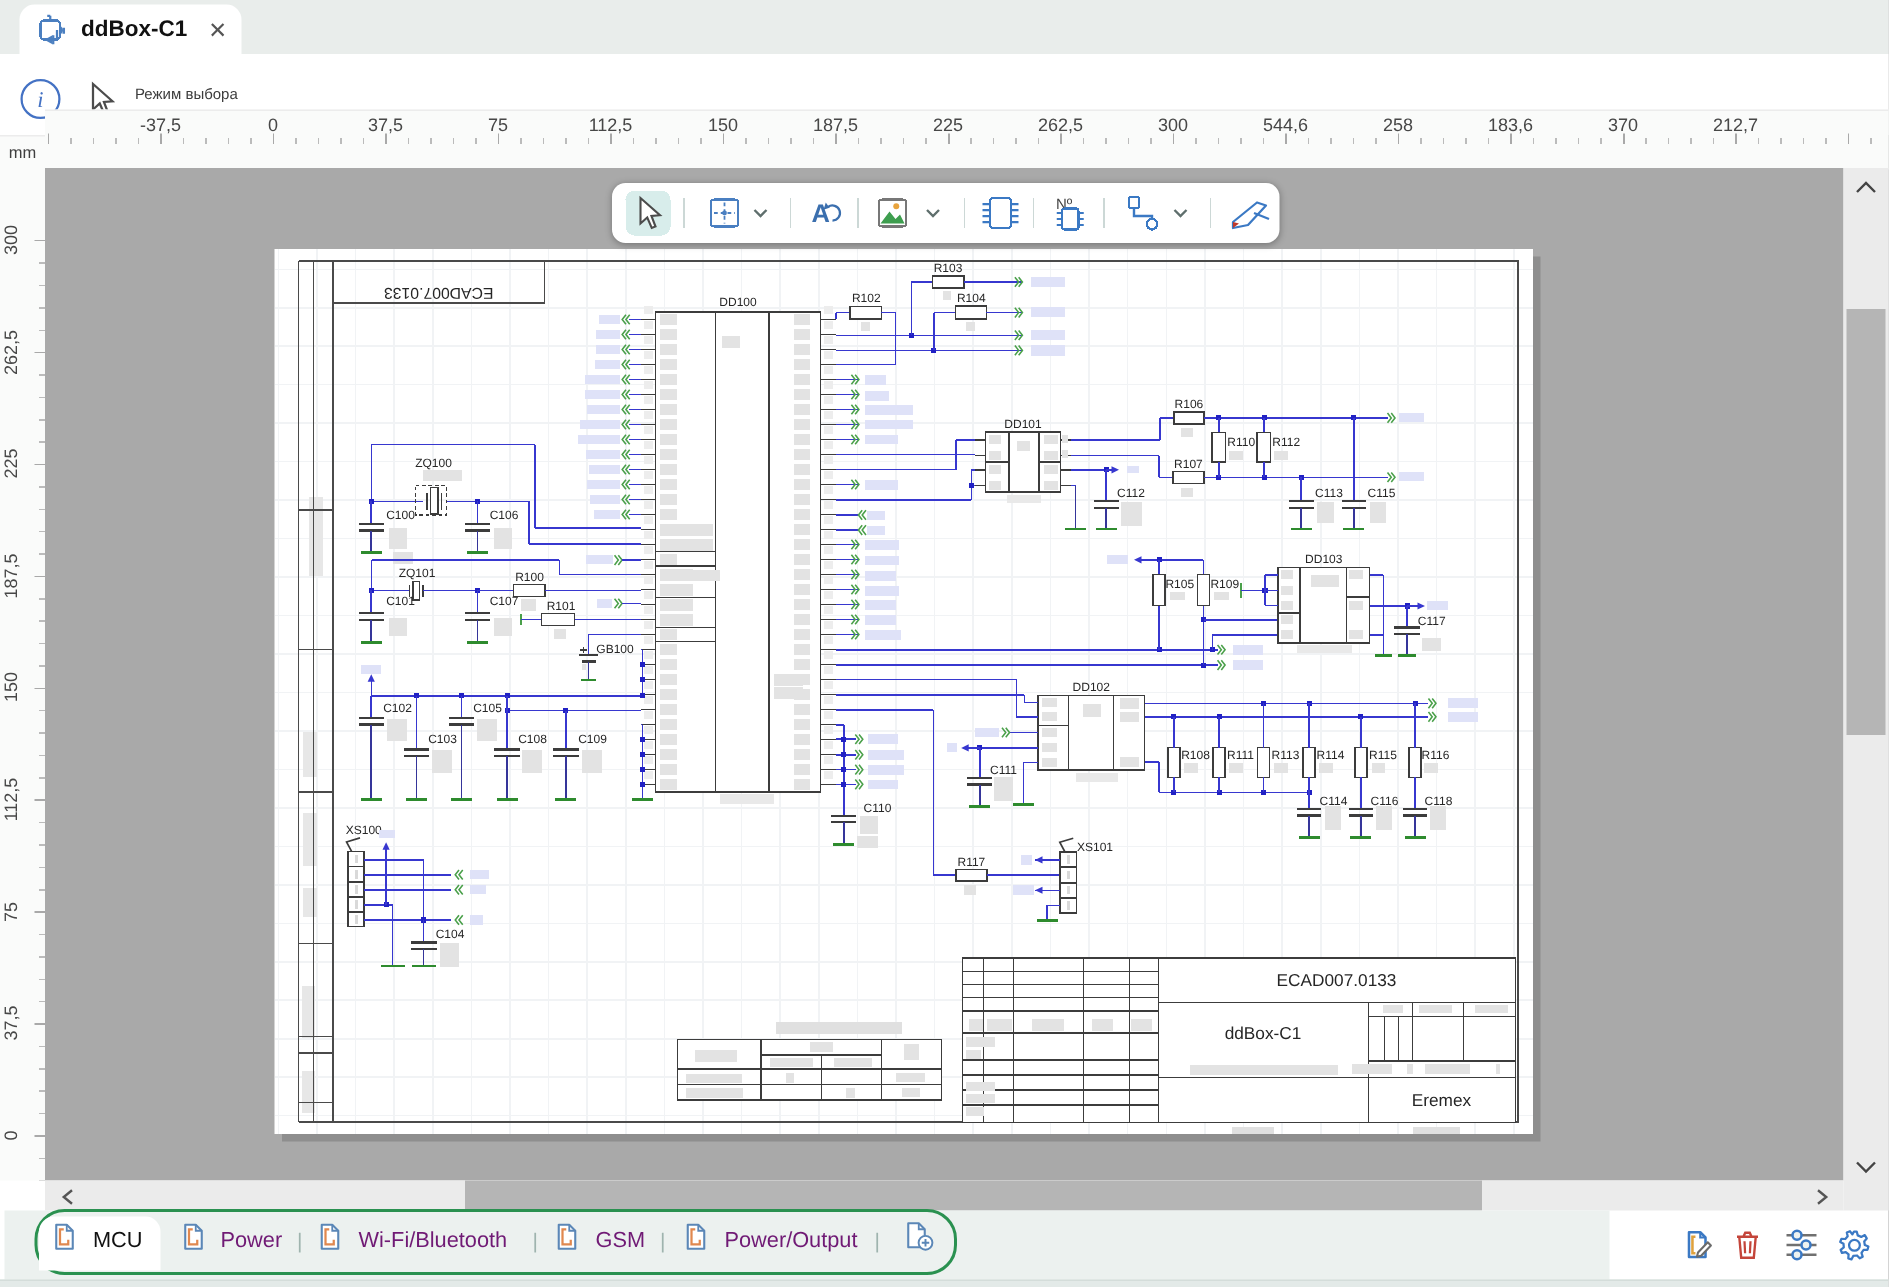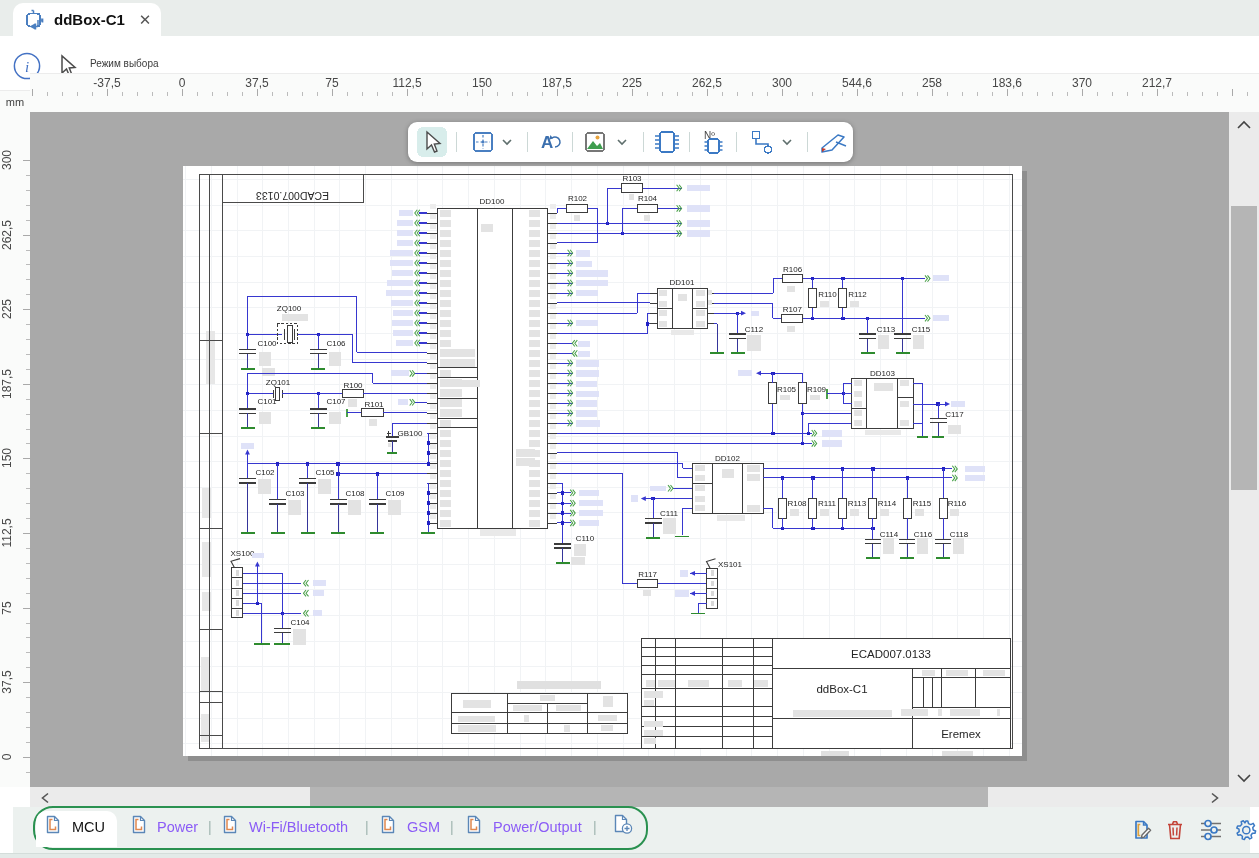--- a/index.html
+++ b/index.html
@@ -18,25 +18,25 @@
  background-size:7px 100%,4px 100%;background-position:right 48px,right 48px;background-repeat:no-repeat}
 .vn{position:absolute;left:-18px;width:50px;height:50px;text-align:center;font-size:12px;color:#474747;transform:rotate(-90deg);line-height:50px}
 #canvas{position:absolute;left:30px;top:112px;width:1199px;height:675px;background:#a9a9a9;overflow:hidden}
 #shadow{position:absolute;left:158px;top:59px;width:839px;height:590px;background:#8e8e8e}
 #sheet{position:absolute;left:153px;top:54px;width:839px;height:590px;background:#fff}
 #ftb{position:absolute;left:378px;top:10px;width:445px;height:40px;background:#fff;border-radius:9px;box-shadow:0 1px 5px rgba(0,0,0,.3)}
 #hscroll{position:absolute;left:30px;top:787px;width:1199px;height:20px;background:#ebebeb}
 #hthumb{position:absolute;left:280px;top:0px;width:678px;height:20px;background:#b5b5b5}
 #vscroll{position:absolute;left:1229px;top:112px;width:30px;height:695px;background:#ebebeb}
 #vthumb{position:absolute;left:2px;top:94px;width:26px;height:284px;background:#b5b5b5}
-#botbar{position:absolute;left:13px;top:807px;width:1237px;height:46px;background:#ecf1ef}
+#botbar{position:absolute;left:3px;top:807px;width:1070px;height:46px;background:#ecf1ef}
 #strip{position:absolute;left:0;top:853px;width:1259px;height:5px;background:#e3eae8;border-top:1px solid #d4ddda}
 #ring{position:absolute;left:20px;top:-1px;width:615px;height:44px;border:2.5px solid #2a9150;border-radius:20px}
 #mcu{position:absolute;left:23px;top:3.5px;width:81px;height:36.5px;background:#fff;border-radius:10px 10px 0 0}
-.stab{position:absolute;top:11.5px;font-size:14.5px;color:#8b5cf6}
+.stab{position:absolute;top:11.5px;font-size:14.5px;color:#701a75}
 .sep2{position:absolute;top:12px;font-size:14px;color:#9fb4ae}
 </style></head><body>
 <div id="tabbar">
     <div id="tab1">
       <svg width="21" height="22" viewBox="0 0 21 22">
 <rect x="3" y="4.5" width="13" height="13" rx="3" fill="none" stroke="#4b7fc0" stroke-width="1.7"></rect>
 <path d="M9.5 5 V1.5 M7.5 1.5 H9.5" stroke="#4b7fc0" stroke-width="1.5" fill="none"></path>
 <path d="M16 9 q2.5 2 0 4.5" stroke="#4b7fc0" stroke-width="1.5" fill="none"></path>
 <path d="M18.5 9.5 V13.5" stroke="#4b7fc0" stroke-width="1.7"></path>
 <path d="M5.5 17.5 L11 14.5 V20.5 Z" fill="#4b7fc0"></path>

